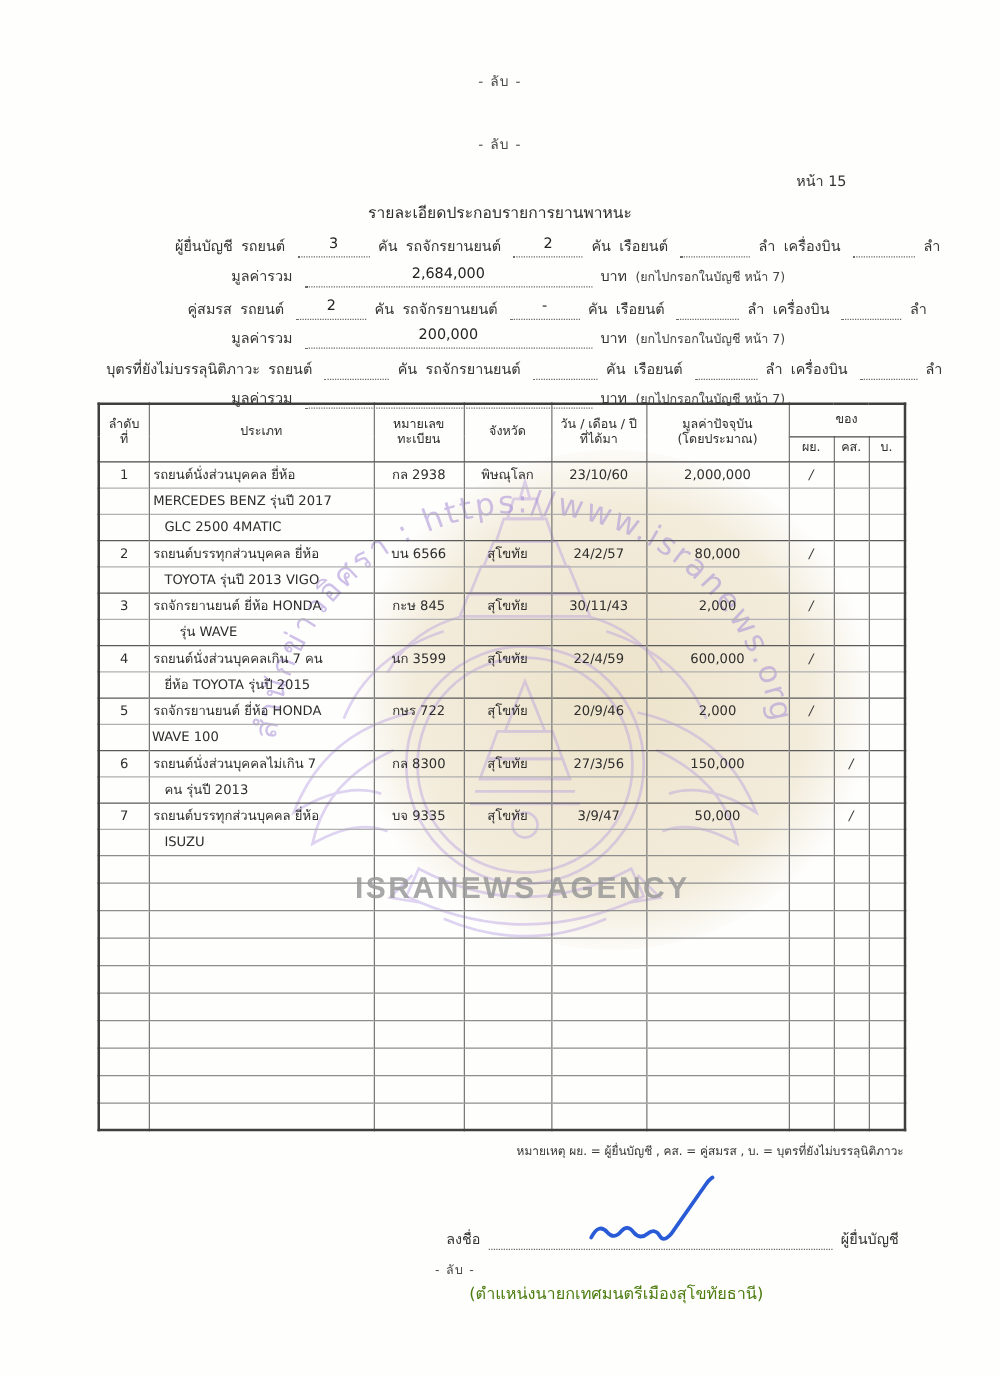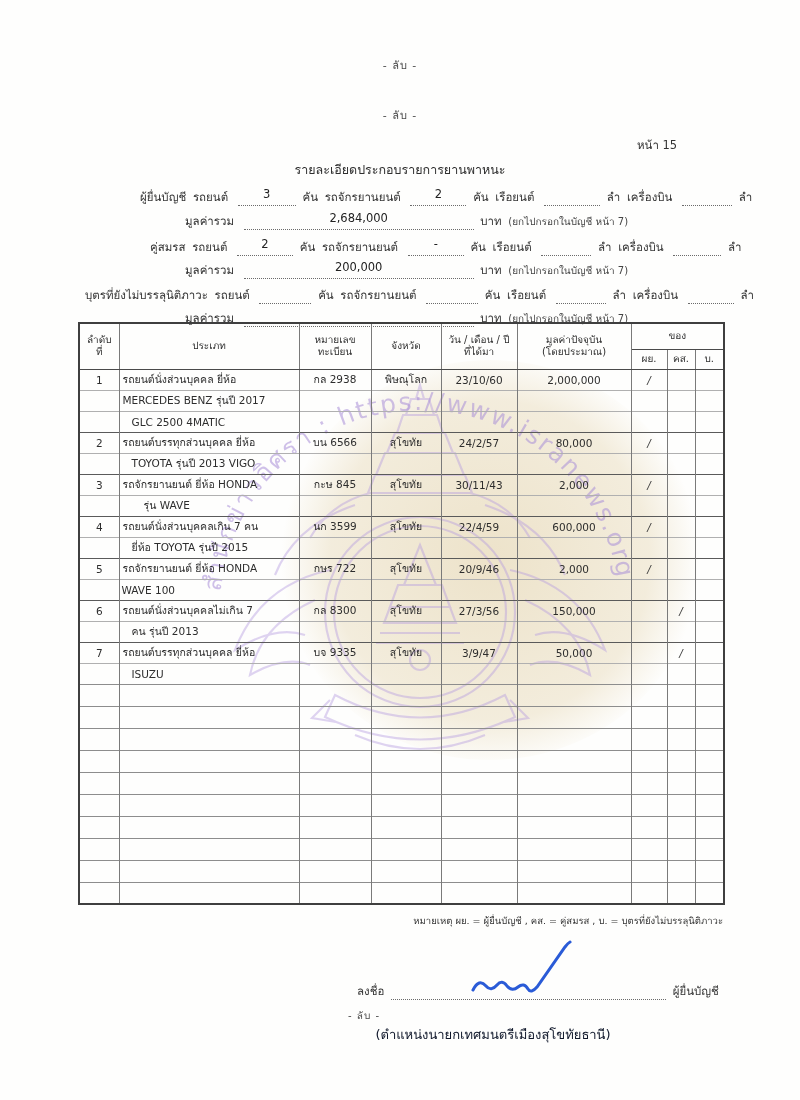--- a/index.html
+++ b/index.html
@@ -37,21 +37,21 @@
   tr.rempty td{border-top:1px solid #8d8d8d;}
   td.cno{text-align:center;}
   td.cdesc{text-align:left;padding-left:6px;}
   td.creg{text-align:center;}
   td.cprov{text-align:center;}
   td.cdate{text-align:center;}
   td.cval{text-align:center;}
   td.cchk{text-align:center;font-style:italic;color:#3a3a3a;}
   .legend{font-size:9.5px;color:#333;}
   .sigline{font-size:11.5px;color:#333;white-space:nowrap;}
-  .posline{font-size:13px;color:#0f172a;text-align:center;}
+  .posline{font-size:13px;color:#4d7c0f;text-align:center;}
 </style>
 </head>
 <body>
 
 <div id="page">
 
   <div class="abs beige" style="left:280px;top:360px;width:420px;height:400px;"></div>
 
   <svg class="abs" style="left:0;top:0;" width="800" height="1100" viewBox="0 0 800 1100">
     <g stroke="#b49ae0" fill="none" stroke-width="2.2" opacity="0.42">
@@ -471,20 +471,21 @@
           <td></td>
           <td></td>
           <td></td>
           <td></td>
           <td></td>
           <td></td>
         </tr>
   </tbody>
     </table>
 
+  <div class="abs agency" style="left:284px;top:697px;">ISRANEWS AGENCY</div>
 
   <div class="abs legend" style="right:77px;top:913px;">หมายเหตุ ผย. = ผู้ยื่นบัญชี , คส. = คู่สมรส , บ. = บุตรที่ยังไม่บรรลุนิติภาวะ</div>
 
   <div class="abs sigline" style="left:345px;top:982px;margin-left:12px;">
     <span>ลงชื่อ</span>
     <span class="dotu" style="width:275px;height:13px;"></span>
     <span>ผู้ยื่นบัญชี</span>
   </div>
 
   <svg class="abs" style="left:455px;top:940px;" width="140" height="58" viewBox="0 0 140 58">

